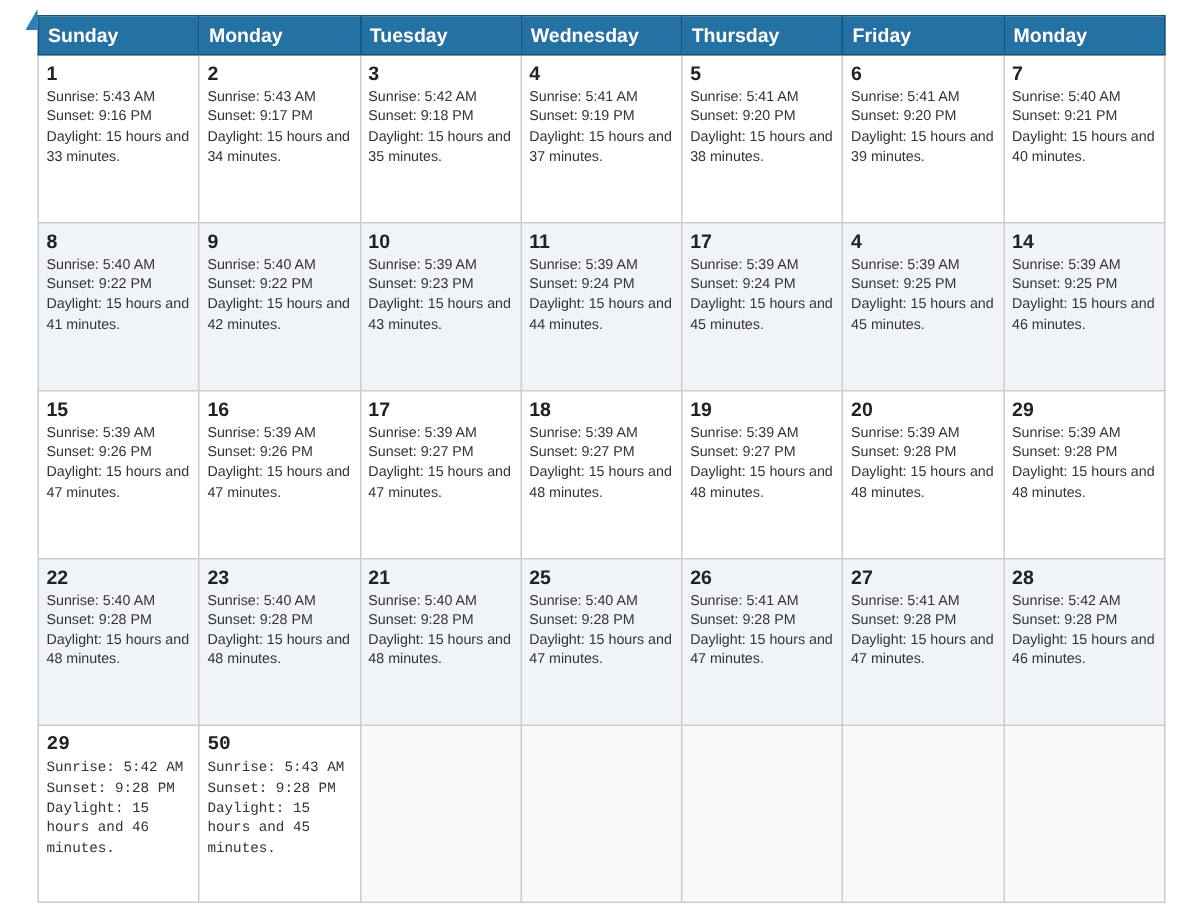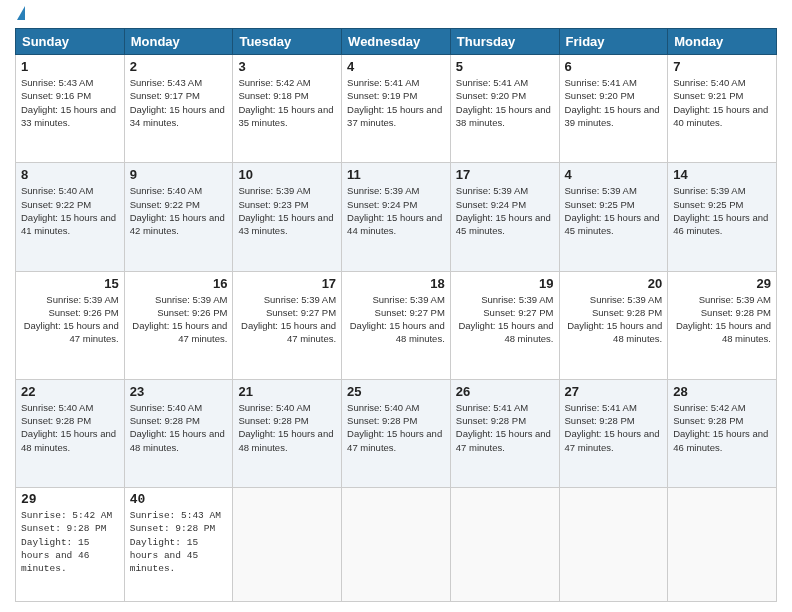--- a/index.html
+++ b/index.html
@@ -8,21 +8,21 @@
       height: 612px;
       font-family: Arial, sans-serif;
       background: #fff;
       overflow: hidden;
     }
     .page {
       width: 792px;
       height: 612px;
       padding: 10px 15px;
       display: flex;
-      flex-direction: column;
+      flex-direction: row;
     }
     .header {
       display: flex;
       justify-content: space-between;
       align-items: flex-start;
       margin-bottom: 8px;
     }
     .logo {
       display: flex;
       flex-direction: column;
@@ -187,21 +187,21 @@
           </td>
           <td>
             <span class="day-num">4</span>
             <div class="day-info">Sunrise: 5:39 AM<br>Sunset: 9:25 PM<br>Daylight: 15 hours and 45 minutes.</div>
           </td>
           <td>
             <span class="day-num">14</span>
             <div class="day-info">Sunrise: 5:39 AM<br>Sunset: 9:25 PM<br>Daylight: 15 hours and 46 minutes.</div>
           </td>
         </tr>
-        <tr style="background: rgb(255, 255, 255); text-align: right;">
+        <tr style="background: rgb(255, 255, 255);">
           <td>
             <span class="day-num">15</span>
             <div class="day-info">Sunrise: 5:39 AM<br>Sunset: 9:26 PM<br>Daylight: 15 hours and 47 minutes.</div>
           </td>
           <td>
             <span class="day-num">16</span>
             <div class="day-info">Sunrise: 5:39 AM<br>Sunset: 9:26 PM<br>Daylight: 15 hours and 47 minutes.</div>
           </td>
           <td>
             <span class="day-num">17</span>
@@ -253,21 +253,21 @@
             <span class="day-num">28</span>
             <div class="day-info">Sunrise: 5:42 AM<br>Sunset: 9:28 PM<br>Daylight: 15 hours and 46 minutes.</div>
           </td>
         </tr>
         <tr style="background: rgb(255, 255, 255); font-family: Liberation Mono, monospace;">
           <td>
             <span class="day-num">29</span>
             <div class="day-info">Sunrise: 5:42 AM<br>Sunset: 9:28 PM<br>Daylight: 15 hours and 46 minutes.</div>
           </td>
           <td>
-            <span class="day-num">40</span>
+            <span class="day-num">50</span>
             <div class="day-info">Sunrise: 5:43 AM<br>Sunset: 9:28 PM<br>Daylight: 15 hours and 45 minutes.</div>
           </td>
           <td class="empty-cell"></td>
           <td class="empty-cell"></td>
           <td class="empty-cell"></td>
           <td class="empty-cell"></td>
           <td class="empty-cell"></td>
         </tr>
       </tbody>
   </table>

